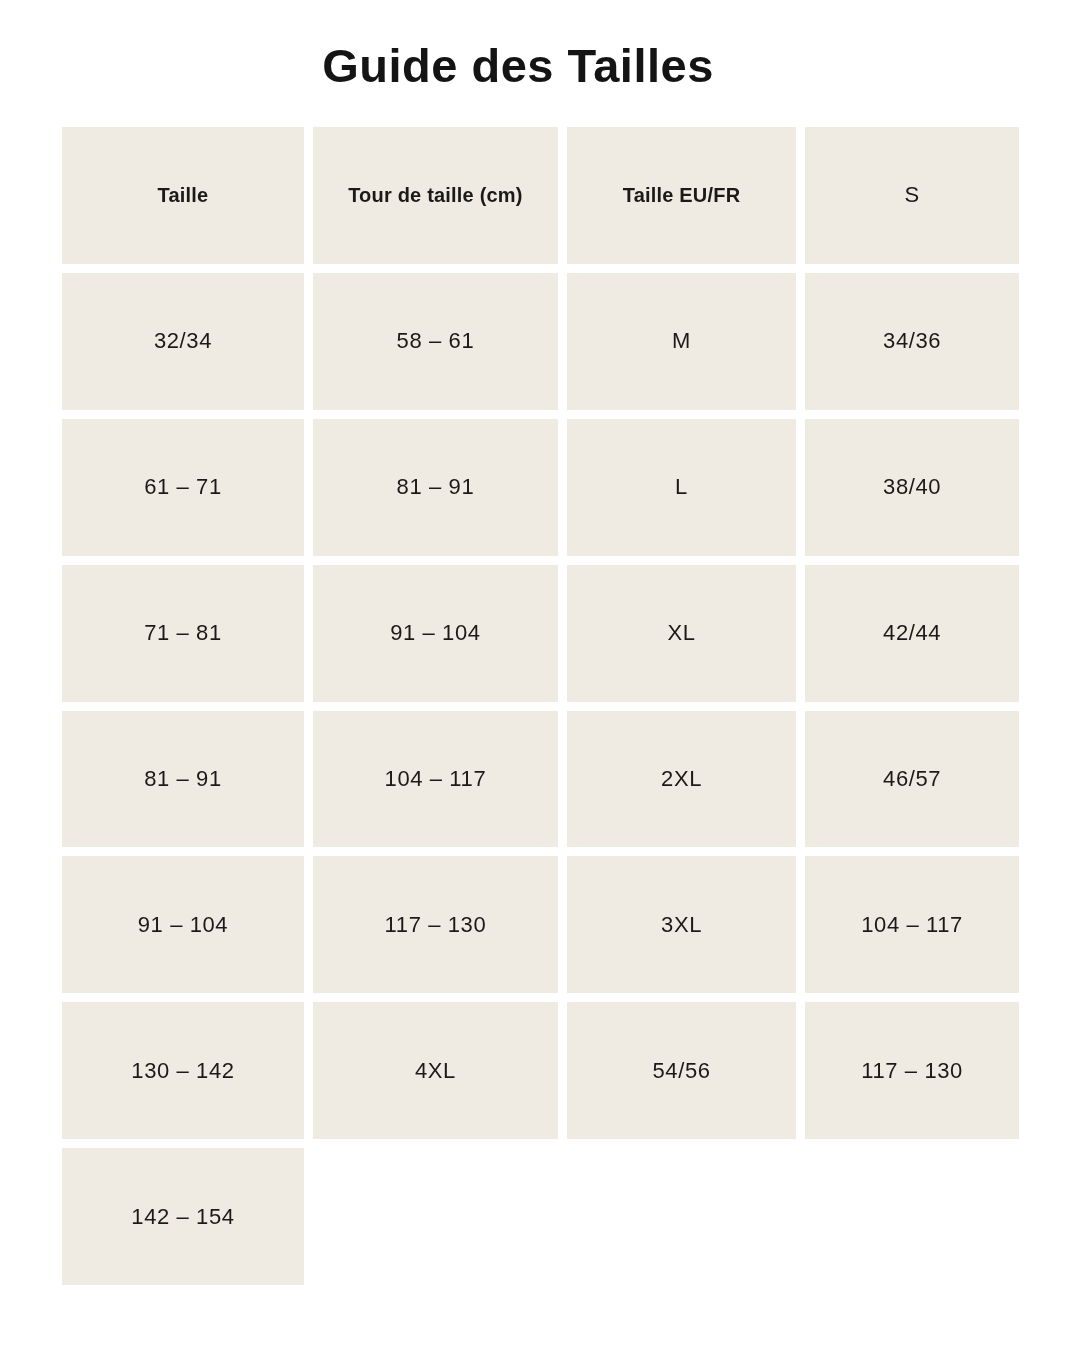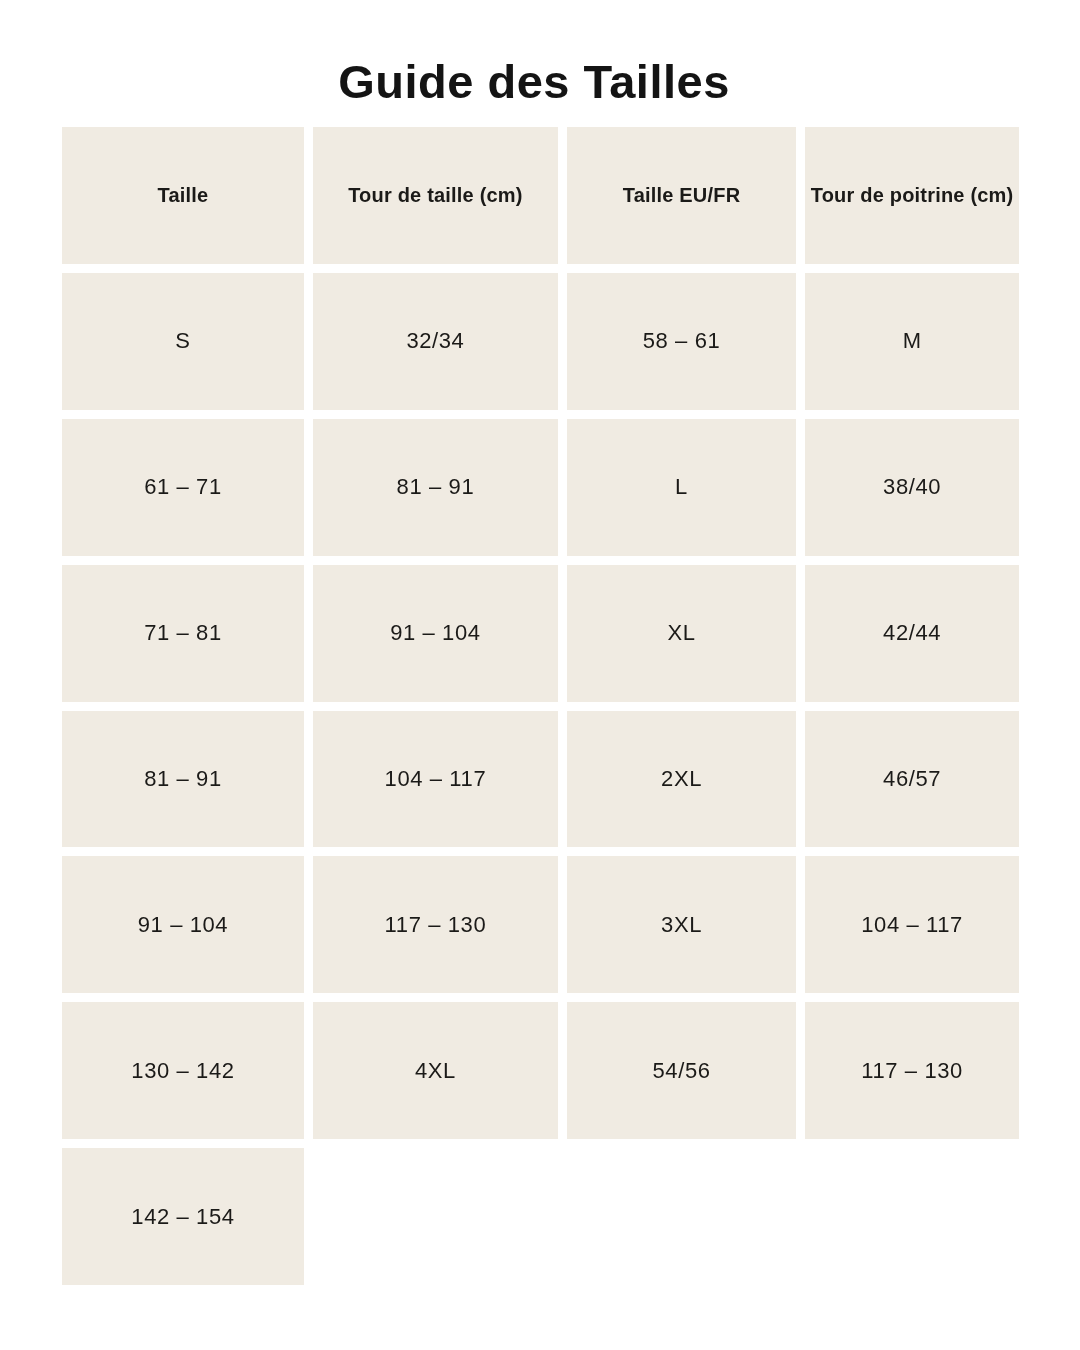--- a/index.html
+++ b/index.html
@@ -12,21 +12,21 @@
     background: #ffffff;
     font-family: "Liberation Sans", sans-serif;
     position: relative;
     overflow: hidden;
   }
   .page-title {
     position: absolute;
     top: 40px;
     left: 0;
     width: 1036px;
-    margin: 16px;
+    margin: 0;
     text-align: center;
     font-size: 47px;
     line-height: 1.1;
     font-weight: 800;
     letter-spacing: 0.5px;
     color: #141414;
   }
   .size-table {
     position: absolute;
     left: 62px;
@@ -60,25 +60,25 @@
 </style>
 </head>
 <body>
 
 <h1 class="page-title">Guide des Tailles</h1>
 
 <div class="size-table">
     <div class="cell header-cell">Taille</div>
     <div class="cell header-cell">Tour de taille (cm)</div>
     <div class="cell header-cell">Taille EU/FR</div>
-    <div class="cell header-cell">Tour de poitrine (cm)</div>
     <div class="cell data-cell">S</div>
     <div class="cell data-cell">32/34</div>
     <div class="cell data-cell">58 – 61</div>
     <div class="cell data-cell">M</div>
+    <div class="cell data-cell">34/36</div>
     <div class="cell data-cell">61 – 71</div>
     <div class="cell data-cell">81 – 91</div>
     <div class="cell data-cell">L</div>
     <div class="cell data-cell">38/40</div>
     <div class="cell data-cell">71 – 81</div>
     <div class="cell data-cell">91 – 104</div>
     <div class="cell data-cell">XL</div>
     <div class="cell data-cell">42/44</div>
     <div class="cell data-cell">81 – 91</div>
     <div class="cell data-cell">104 – 117</div>

